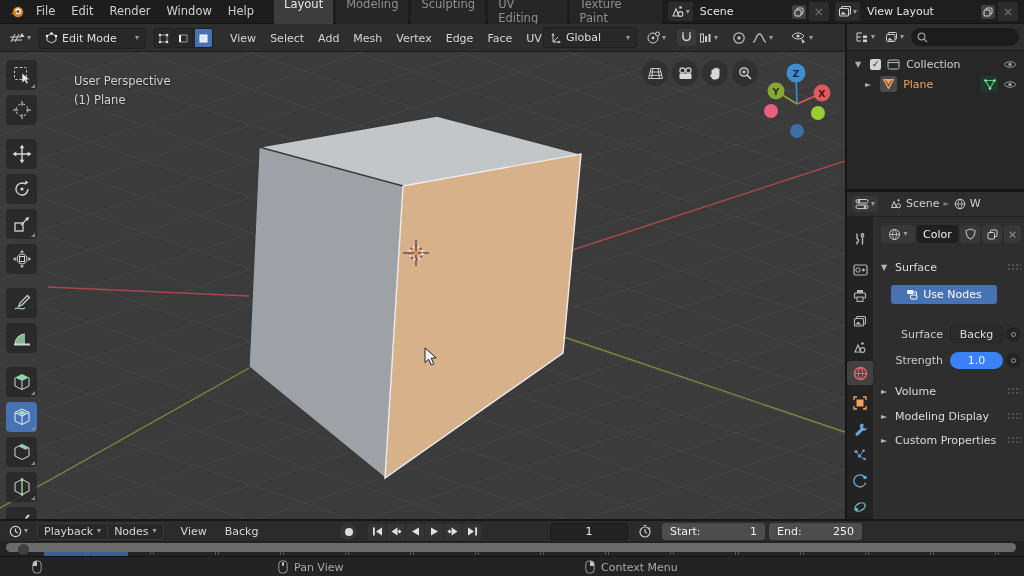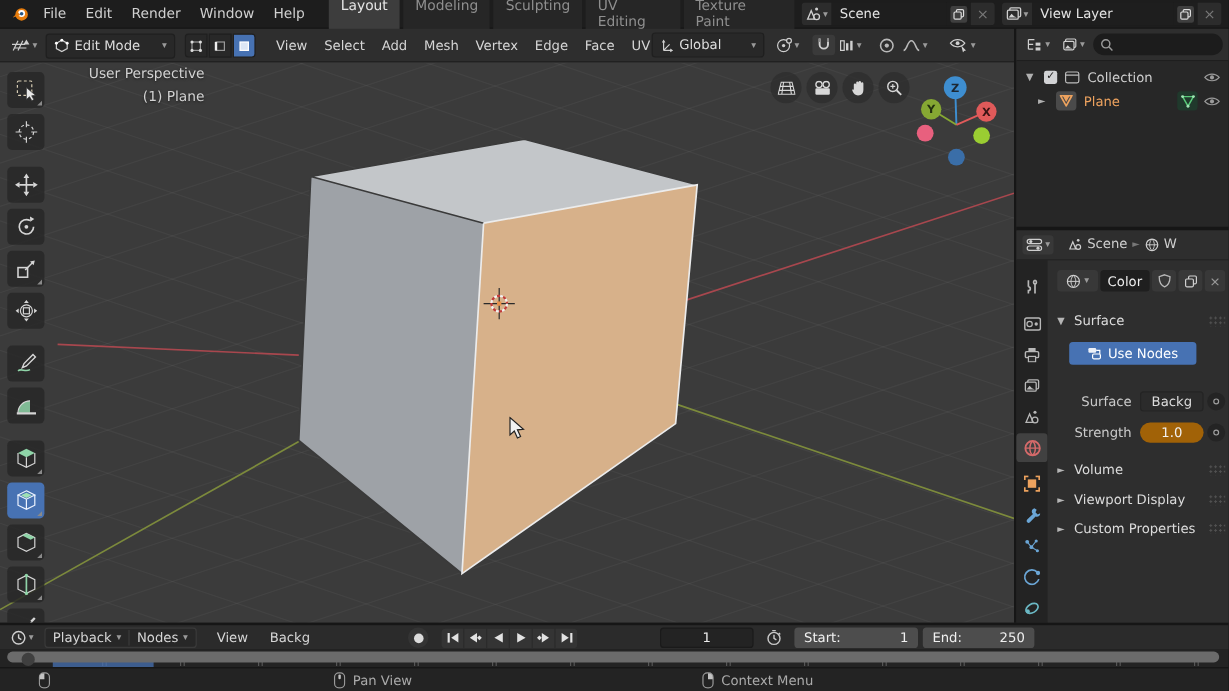--- a/index.html
+++ b/index.html
@@ -40,22 +40,22 @@
              display:flex; align-items:center; justify-content:center; }
   .modebtn:first-child { border-radius:3px 0 0 3px; }
   .modebtn:last-child { border-radius:0 3px 3px 0; }
   .modebtn.active { background:var(--accent-blue,#4772b3); }
   .h2menu { padding:0 7px; color:#d6d6d6; line-height:27px; }
   .h2right { position:absolute; left:543px; top:3px; display:flex; align-items:center; }
 
   
   #viewport { position:absolute; top:52px; left:0; width:845px; height:467px; background:var(--viewport-bg,#3b3b3b); overflow:hidden; }
   #scene-svg { position:absolute; top:0; left:0; }
-  #vp-overlay-text { position:absolute; left:74px; top:0; color:#d2d2d2; line-height:19px;
-                     font-size:11.5px; text-shadow:0 1px 2px rgba(0,0,0,.5);text-align:right; }
+  #vp-overlay-text { position:absolute; left:74px; top:20px; color:#d2d2d2; line-height:19px;
+                     font-size:11.5px; text-shadow:0 1px 2px rgba(0,0,0,.5); }
   #vp-navbtns { position:absolute; top:8px; left:642px; display:flex; gap:4px; }
   .navbtn { width:26px; height:26px; border-radius:13px; background:rgba(44,44,44,.72);
             display:flex; align-items:center; justify-content:center; color:#d8d8d8; }
   #gizmo { position:absolute; left:760px; top:8px; }
 
   #toolbar { position:absolute; left:6px; top:8px; width:32px; display:flex; flex-direction:column; gap:5px; }
   .tool { width:31px; height:30px; border-radius:4px; background:rgba(40,40,40,.85);
           display:flex; align-items:center; justify-content:center; color:#d5d5d5; position:relative; }
   .tool.active { background:var(--accent-blue,#4772b3); }
   .tool.gap { margin-top:9px; }
@@ -95,21 +95,21 @@
   .dragdots { width:14px; height:9px; margin-left:auto;
               background-image:radial-gradient(circle,#5a5a5a 1px,transparent 1.1px);
               background-size:4px 4px; opacity:.8; }
   .btn-blue { margin-left:10px; width:106px; height:19px; border-radius:3px;
               background:var(--accent-blue,#4772b3); color:#fff; display:flex; align-items:center;
               justify-content:center; gap:5px; }
   .prow { display:flex; align-items:center; height:18px; }
   .plabel { width:62px; text-align:right; margin-right:7px; color:#cacaca; }
   .pfield { width:53px; height:17px; background:#2b2b2b; border:1px solid #242424; border-radius:3px;
             color:#ddd; display:flex; align-items:center; justify-content:center; }
-  .pfield.slider { background:#a16207; border:none; border-radius:9px; color:#f2f2f2; }
+  .pfield.slider { background:#3b82f6; border:none; border-radius:9px; color:#f2f2f2; }
   .pfield.swatch { background:#060606; border:1px solid #1a1a1a; }
   .socket { width:15px; height:15px; margin-left:3px; border-radius:8px; background:#242424;
             display:flex; align-items:center; justify-content:center; }
   .socket i { width:5px; height:5px; border:1px solid #9e9e9e; border-radius:3px; display:block; }
 
   
   #timeline { position:absolute; top:519px; left:0; width:1024px; height:22px; background:#2b2b2b;
               border-top:2px solid #161616; }
   .tl-menus { position:absolute; left:6px; top:0; height:20px; display:flex; align-items:center; }
   .tlbox { display:flex; align-items:center; border:1px solid #3a3a3a; background:#272727; border-radius:3px; height:17px; }
@@ -195,21 +195,21 @@
       </div>
       <div class="idw" id="vl-widget">
         <span class="idw-icon">
           <svg width="14" height="13" viewBox="0 0 14 13">
               <rect x="3.5" y="1.5" width="9" height="7.5" rx="1" fill="none" stroke="#cfcfcf" stroke-width="1.1"></rect>
               <rect x="1.5" y="3.5" width="9" height="7.5" rx="1" fill="#2c2c2c" stroke="#cfcfcf" stroke-width="1.1"></rect>
               <path d="M2.5,9.5 L5,6.5 L7,8.5 L9.5,9.5 Z" fill="#cfcfcf"></path>
             </svg>
           <span class="chev">▾</span>
         </span>
-        <span class="idw-name">View Layer</span>
+        <span class="idw-name">View Layout</span>
         <span class="idw-copy">
           <span class="copychip">
             <svg width="10" height="10" viewBox="0 0 10 10">
                 <rect x="3" y="1" width="6" height="6" rx="1" fill="none" stroke="#ddd"></rect>
                 <rect x="1" y="3" width="6" height="6" rx="1" fill="#3f3f3f" stroke="#ddd"></rect>
               </svg>
           </span>
         </span>
         <span class="idw-x">×</span>
       </div>
@@ -765,21 +765,21 @@
             </span>
         </div>
 
         <div class="phead" style="margin-top:14px">
           <span class="arrow">►</span>
           <span>Volume</span>
           <span class="dragdots"></span>
         </div>
         <div class="phead" style="margin-top:9px">
           <span class="arrow">►</span>
-          <span>Viewport Display</span>
+          <span>Modeling Display</span>
           <span class="dragdots"></span>
         </div>
         <div class="phead" style="margin-top:8px">
           <span class="arrow">►</span>
           <span>Custom Properties</span>
           <span class="dragdots"></span>
         </div>
       </div>
     </div>
   </div>

